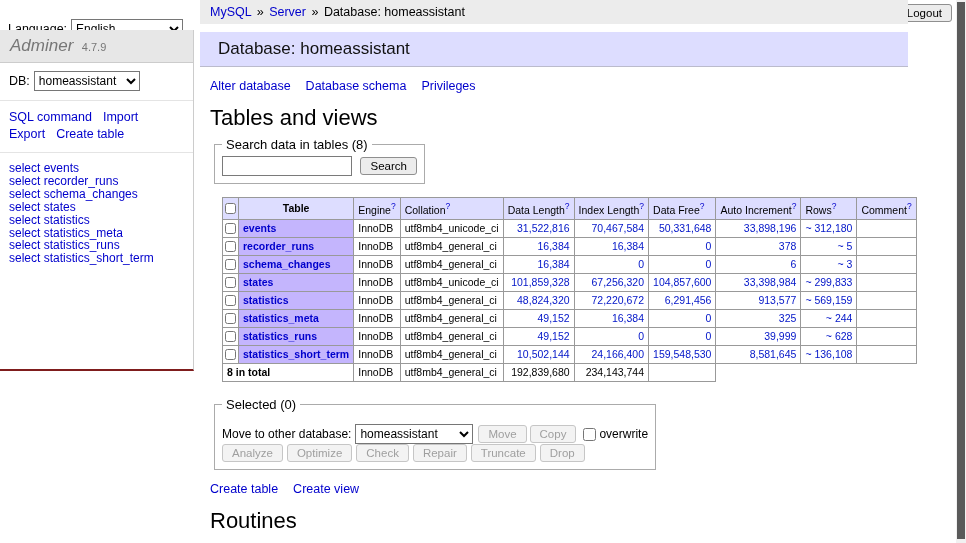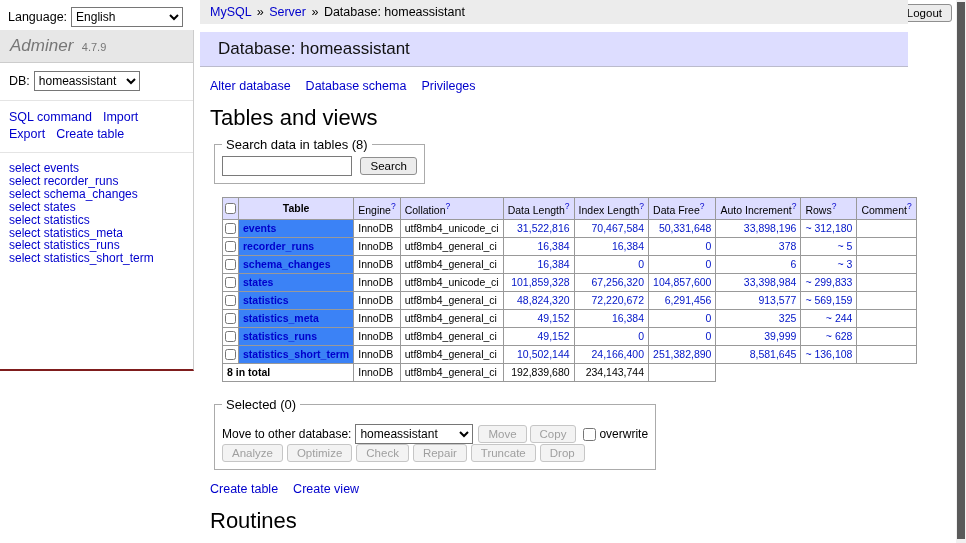--- a/index.html
+++ b/index.html
@@ -8,21 +8,21 @@
     position: relative; overflow: hidden; background: #fff; color: #000;
     font-family: "Liberation Sans", "DejaVu Sans", sans-serif; font-size: 12.5px;
   }
   a { color: #0000cc; text-decoration: none; cursor: pointer; }
   select { font-size: 12px; height: 20px; border: 1px solid #767676; background: #fff; font-family: inherit; }
   button { font-family: inherit; cursor: pointer; }
   .btn { font-size: 11.5px; padding: 2px 9px; background: #ececec; border: 1px solid #8f8f8f; border-radius: 3px; color: #000; text-align: center; }
   .btn:disabled { color: #9f9f9f; border-color: #c6c6c6; background: #f3f3f3; }
 
   
-  #lang { position: absolute; top: 7px; left: 8px; }
+  #lang { position: absolute; top: 19px; left: 8px; }
   #lang select { width: 112px; margin-left: 4px; }
 
   
   #logout-btn { position: absolute; top: 4px; right: 14px; }
 
   
   #menu { position: absolute; left: 0; top: 30px; width: 194px; height: 341px;
           border-right: 1px solid #ccc; border-bottom: 2px solid #7f1d1d; background: #fff; }
   #brand { background: #e7e7e7; border-bottom: 1px solid #ccc; padding: 6px 10px; color: #777; }
   #brand .name { font-style: italic; font-size: 17px; }
@@ -47,21 +47,21 @@
   legend { font-size: 13px; padding: 0 4px; }
   #search-fs input[type=text] { width: 130px; height: 20px; border: 1px solid #7a7a7a; padding: 1px 4px; font-size: 12px; margin-right: 5px; }
 
   
   #tables-table { border-collapse: collapse; table-layout: fixed; margin: 13px 0 0 22px; font-size: 10.5px; }
   #tables-table td, #tables-table th { border: 1px solid #999; padding: 2px 4px; line-height: 13px;
       white-space: nowrap; overflow: hidden; text-align: left; vertical-align: middle; }
   #tables-table thead td, #tables-table thead th { background: #ddddff; }
   #tables-table thead th { font-weight: bold; text-align: center; }
   #tables-table sup { font-size: 8.5px; color: #0000cc; }
-  #tables-table tbody th { background: #3b82f6; }
+  #tables-table tbody th { background: #c4b5fd; }
   #tables-table tbody th a { font-weight: bold; color: #0000cc; }
   #tables-table .check { text-align: center; padding: 1px 2px; }
   #tables-table .check input { width: 11px; height: 11px; margin: 0; vertical-align: middle; }
   #tables-table td.num { text-align: right; color: #0014c8; }
   #tables-table td.num a { color: #0014c8; }
   #tables-table tr.total td { background: #fff; }
   #tables-table tr.total td.num { color: #000; }
   #tables-table .total-label { font-weight: bold; }
 
   
@@ -242,21 +242,21 @@
           <td class="num"><a>~ 628</a></td>
           <td></td>
         </tr>
         <tr>
           <td class="check"><input type="checkbox" style=""></td>
           <th><a>statistics_short_term</a></th>
           <td>InnoDB</td>
           <td>utf8mb4_general_ci</td>
           <td class="num">10,502,144</td>
           <td class="num">24,166,400</td>
-          <td class="num">251,382,890</td>
+          <td class="num">159,548,530</td>
           <td class="num">8,581,645</td>
           <td class="num"><a>~ 136,108</a></td>
           <td></td>
         </tr>
         <tr class="total">
           <td class="total-label" colspan="2">8 in total</td>
           <td>InnoDB</td>
           <td>utf8mb4_general_ci</td>
           <td class="num">192,839,680</td>
           <td class="num">234,143,744</td>

